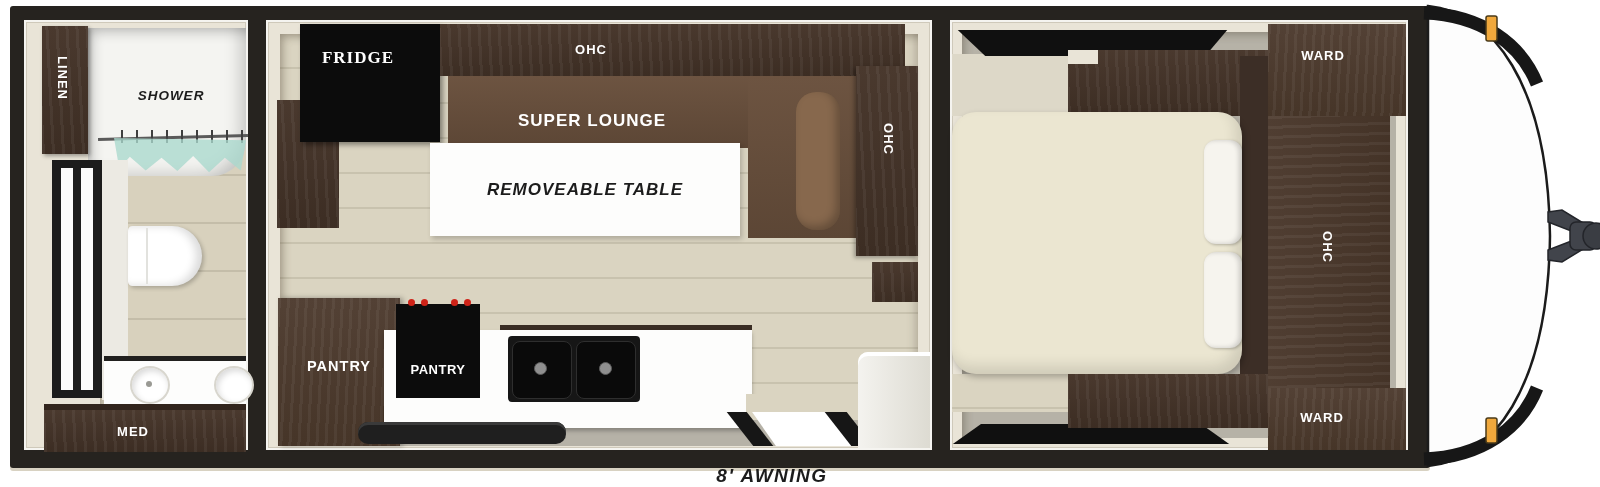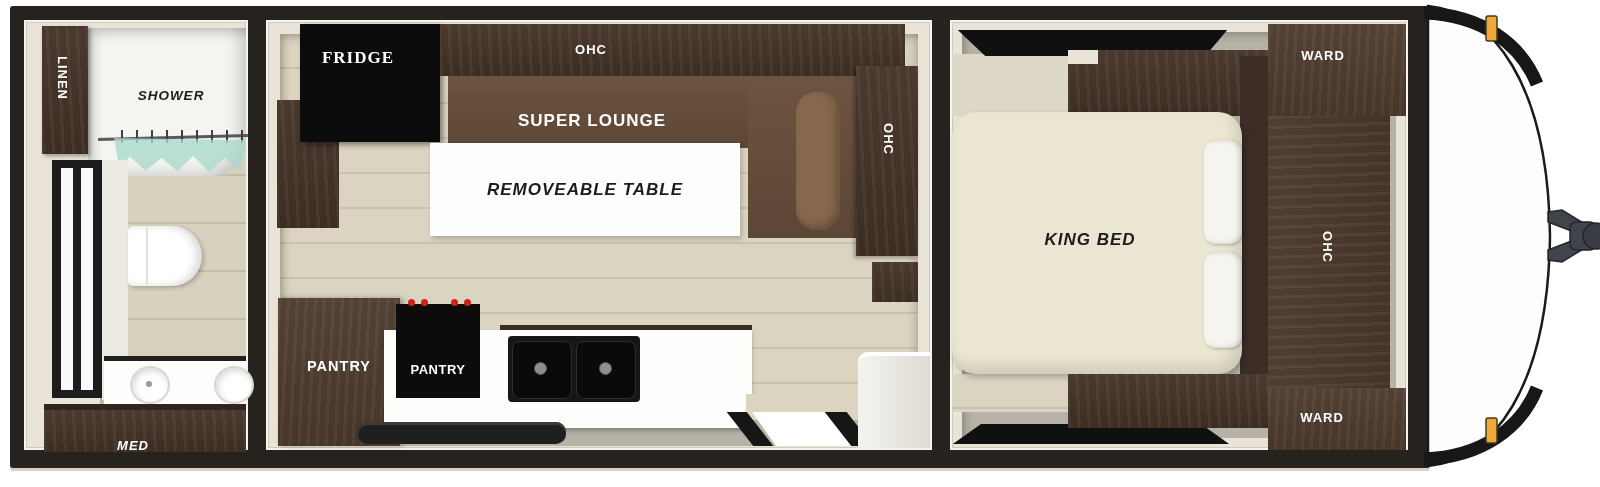--- a/index.html
+++ b/index.html
@@ -164,28 +164,28 @@
     <rect x="1486" y="418" width="11" height="25" rx="2" fill="#f0a83c" stroke="#4a3a18" stroke-width="1.5"></rect>
     <g fill="#41444b" stroke="#23252a" stroke-width="1.5">
       <path d="M1548 212 L1562 210 L1588 226 L1588 246 L1562 262 L1548 260 L1548 250 L1574 240 L1574 232 L1548 222 Z"></path>
       <rect x="1570" y="222" width="26" height="28" rx="6"></rect>
       <circle cx="1596" cy="236" r="13" fill="#3a3d43"></circle>
     </g>
   </svg>
 
   <div class="lbl rot s13" style="left:30px;top:68px;width:64px;">LINEN</div>
   <div class="lbl dark" style="left:96px;top:86px;width:150px;font-size:13.5px;">SHOWER</div>
-  <div class="lbl s13" style="left:93px;top:436px;width:80px;font-style:italic;">MED</div>
+  <div class="lbl s13" style="left:93px;top:422px;width:80px;">MED</div>
 
   <div class="lbl s17" style="left:298px;top:48px;width:120px;font-family:Liberation Serif, serif;">FRIDGE</div>
   <div class="lbl s13" style="left:551px;top:40px;width:80px;">OHC</div>
   <div class="lbl dark s17" style="left:430px;top:180px;width:310px;">REMOVEABLE TABLE</div>
   <div class="lbl s17" style="left:472px;top:111px;width:240px;">SUPER LOUNGE</div>
   <div class="lbl rot s13" style="left:866px;top:129px;width:44px;">OHC</div>
   <div class="lbl s14" style="left:278px;top:356px;width:122px;">PANTRY</div>
   <div class="lbl s13" style="left:396px;top:360px;width:84px;letter-spacing:.5px;">PANTRY</div>
 
   <div class="lbl s13" style="left:1268px;top:46px;width:110px;">WARD</div>
-  <div class="lbl dark s17" style="left:954px;top:230px;width:272px;">KING BED</div>
   <div class="lbl rot s13" style="left:1303px;top:237px;width:48px;">OHC</div>
   <div class="lbl s13" style="left:1268px;top:408px;width:108px;">WARD</div>
 
+  <div class="lbl dark s19" style="left:642px;top:466px;width:260px;">8' AWNING</div>
 </div>
 
 </body></html>

